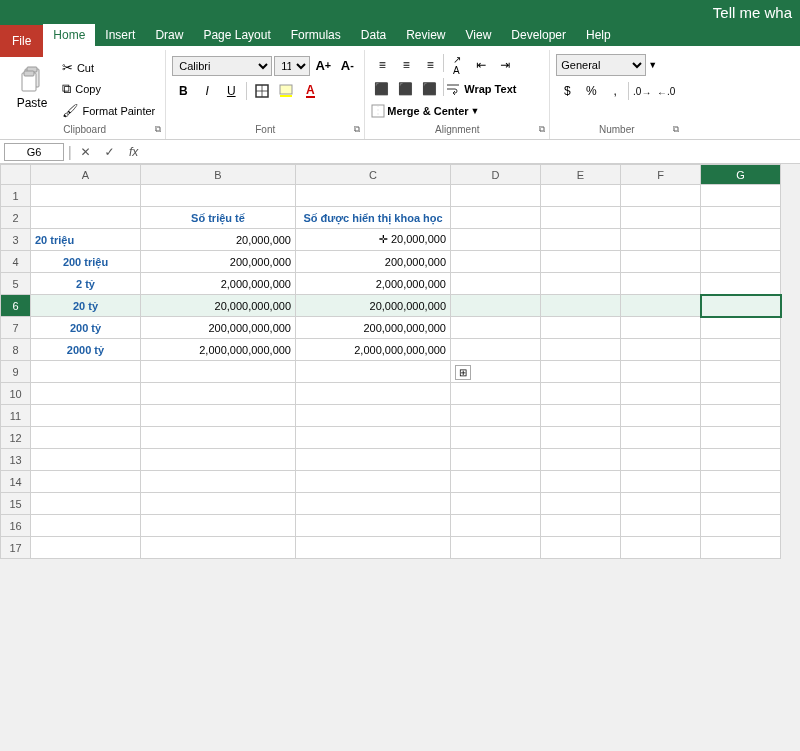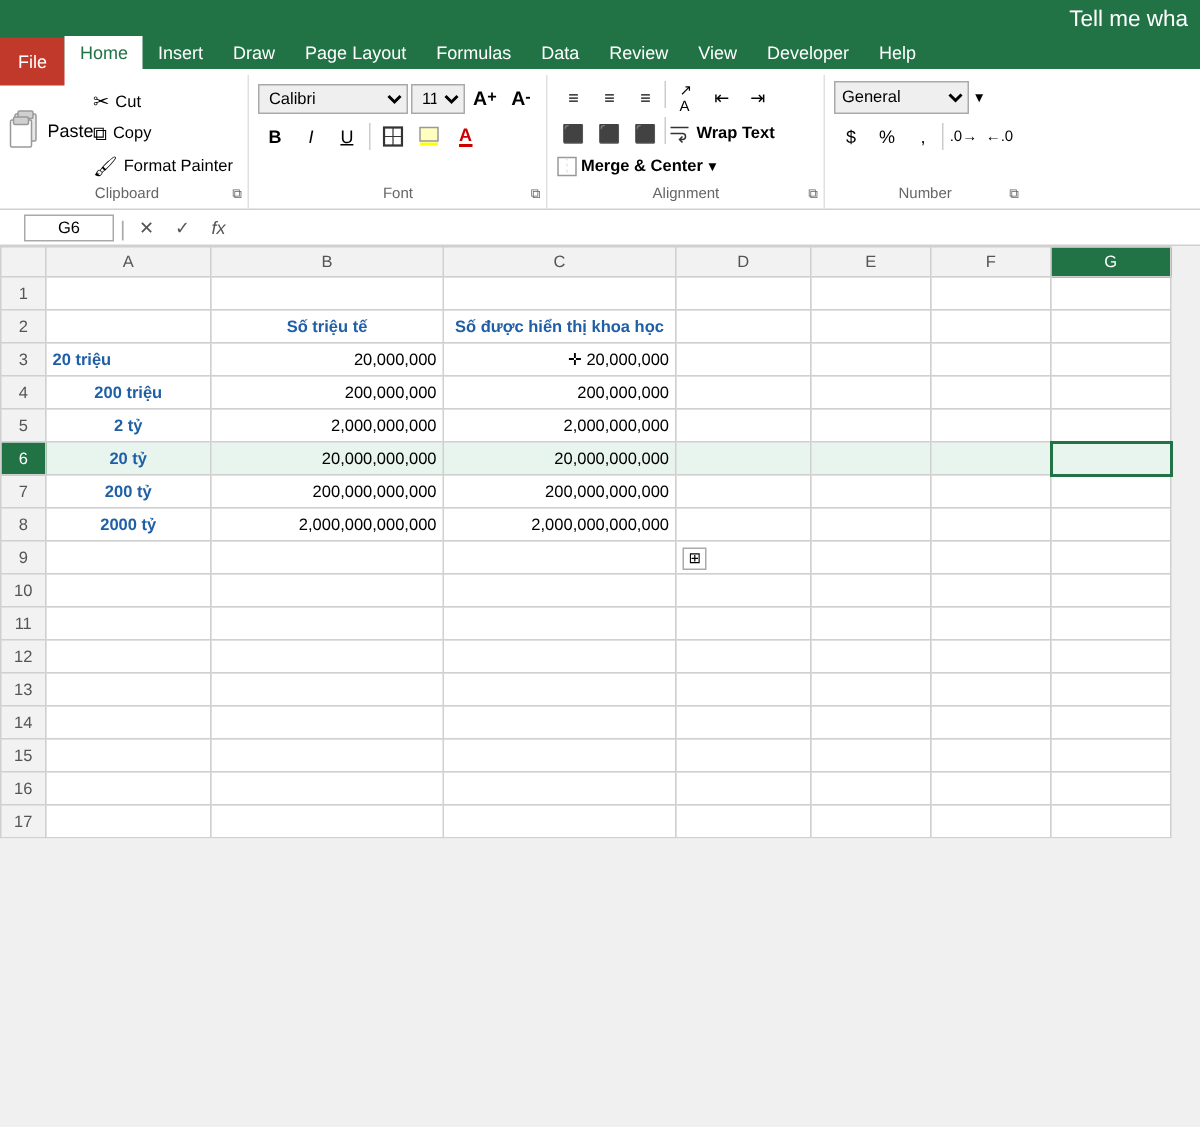--- a/index.html
+++ b/index.html
@@ -87,21 +87,21 @@
 
     
     .clipboard-group {
       display: flex;
       flex-direction: row;
       gap: 4px;
       padding-top: 4px;
     }
     .paste-btn {
       display: flex;
-      flex-direction: row;
+      flex-direction: column;
       align-items: center;
       justify-content: center;
       width: 44px;
       cursor: pointer;
       padding: 2px;
       border-radius: 2px;
     }
     .paste-icon {
       width: 32px;
       height: 32px;
@@ -184,21 +184,21 @@
       border: 1px solid #aaa;
     }
 
     
     .formula-bar {
       background: white;
       border-bottom: 1px solid #d0d0d0;
       display: flex;
       align-items: center;
       height: 24px;
-      padding: 0 16px;
+      padding: 0 4px;
       gap: 4px;
     }
     .cell-ref-box {
       width: 60px;
       height: 18px;
       border: 1px solid #aaa;
       font-size: 11px;
       padding: 0 4px;
       text-align: center;
     }

